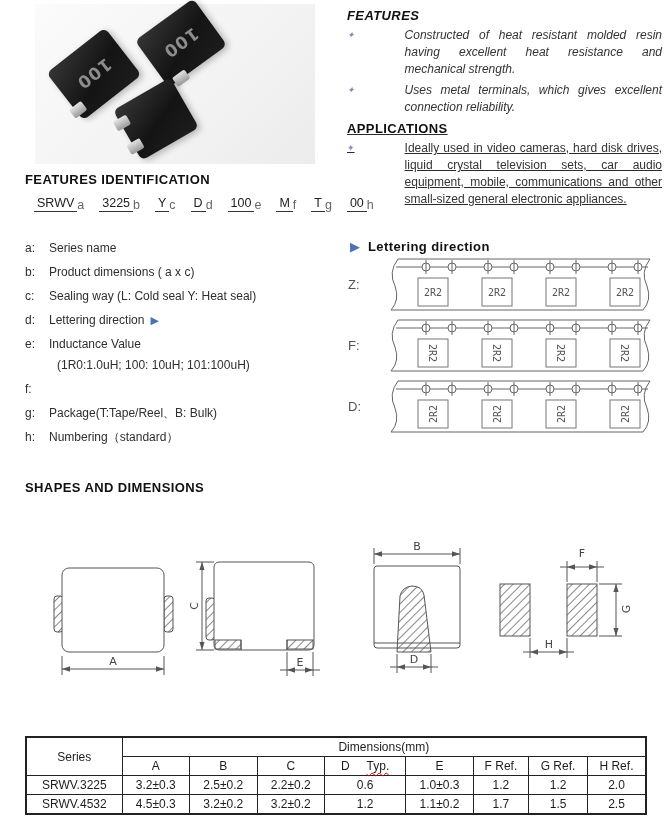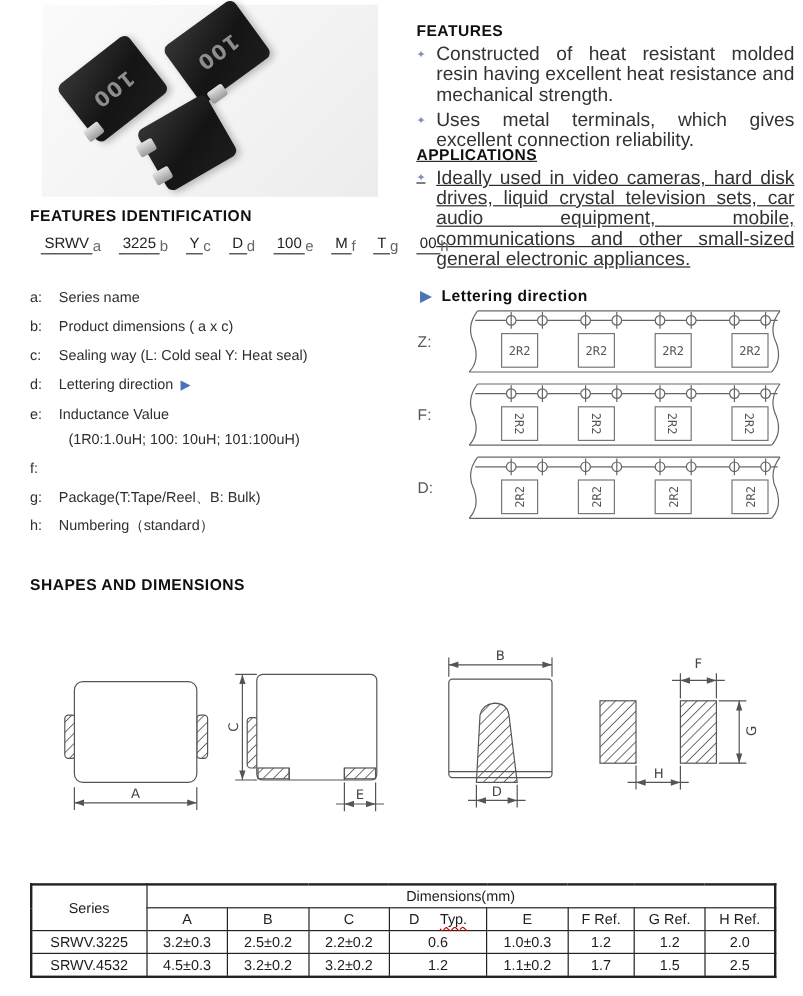--- a/index.html
+++ b/index.html
@@ -21,25 +21,25 @@
   .chip2 { left:110px; top:10px; width:72px; height:58px; transform:rotate(-36deg); }
   .chip2 .term { left:8px; bottom:-5px; }
   .chip3 { left:88px; top:86px; width:66px; height:58px; transform:rotate(-30deg); }
   .chip3 .term-a { left:-6px; top:10px; }
   .chip3 .term-b { left:-6px; bottom:10px; }
 
   
   .h-main { font-size:13px; font-weight:bold; color:#101010; letter-spacing:0.4px; }
 
   
-  .features { position:absolute; left:347px; top:18px; width:315px; }
+  .features { position:absolute; left:347px; top:8px; width:315px;font-style:italic; }
   .applications { position:absolute; left:347px; top:121px; width:315px;text-decoration:underline; }
   .bullet-item { display:flex; gap:9px; margin-top:4px; }
   .diamond { color:#8090b8; font-size:9px; line-height:17px; flex:0 0 auto; }
-  .bullet-text { font-size:16px; line-height:17px; color:#333; text-align:justify; flex:1; }
+  .bullet-text { font-size:12px; line-height:17px; color:#333; text-align:justify; flex:1;margin-left:41px; }
 
   
   .pid-title { position:absolute; left:25px; top:172px; }
   .pid-code { position:absolute; left:34px; top:195px; display:flex; gap:15px; }
   .code-col { display:flex; flex-direction:row; align-items:center; }
   .code-part { font-size:12.5px; color:#222; border-bottom:1px solid #333; padding:0 3px 1px 3px; }
   .code-letter { font-size:12.5px; color:#666; padding-top:3px; }
   .pid-items { position:absolute; left:25px; top:242px; width:315px; }
   .pid-item { display:flex; gap:8px; font-size:12px; color:#2e2e2e; margin-bottom:11px; line-height:13px; }
   .pid-key { flex:0 0 16px; }

